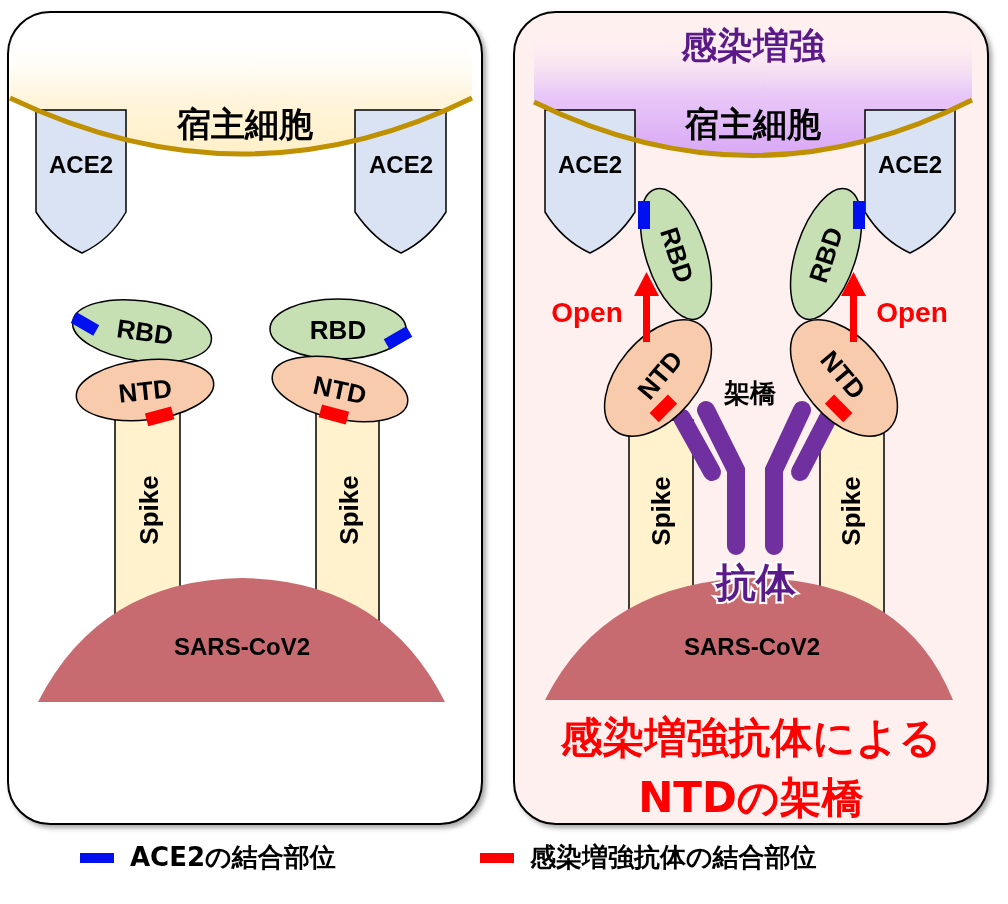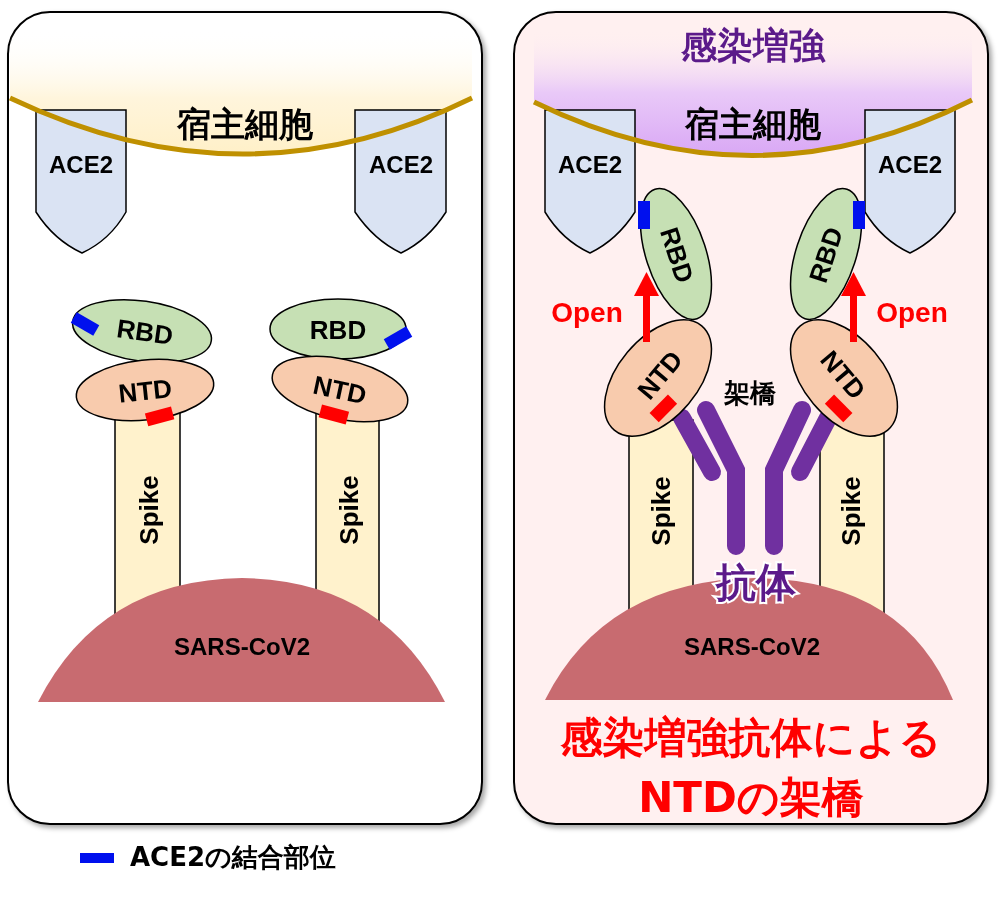--- a/index.html
+++ b/index.html
@@ -137,13 +137,17 @@
     <text class="jp" x="751" y="752" font-size="42" text-anchor="middle" fill="#ff0000">感染増強抗体による</text>
     <text class="jp" x="751" y="812" font-size="42" text-anchor="middle" fill="#ff0000">NTDの架橋</text>
   </g>
 </svg>
 
 <div class="legend">
   <div class="legend-item" style="left:80px;">
     <div class="swatch" style="background:#0010ee;"></div>
     <span class="legend-text">ACE2の結合部位</span>
   </div>
+  <div class="legend-item" style="left:480px;">
+    <div class="swatch" style="background:#ff0000;"></div>
+    <span class="legend-text">感染増強抗体の結合部位</span>
+  </div>
 </div>
 
 </body></html>

